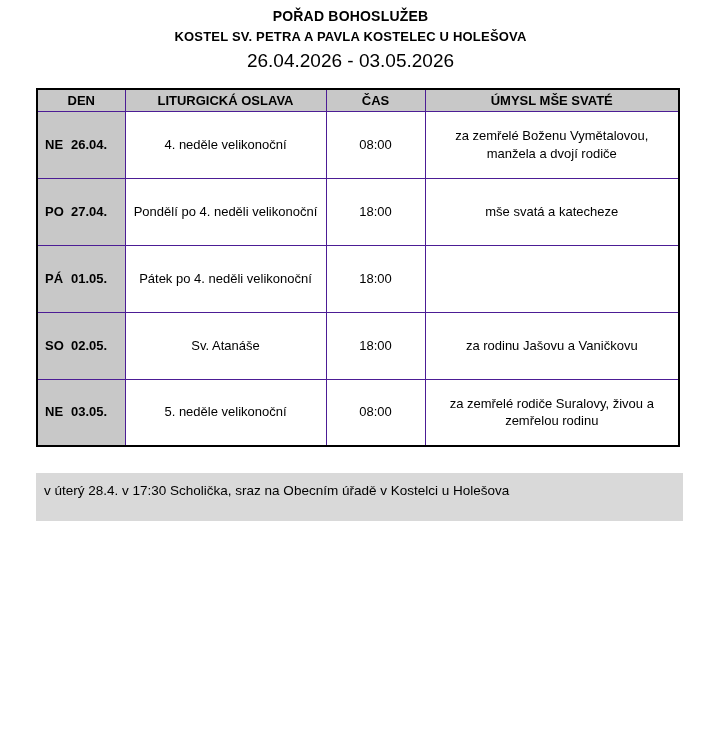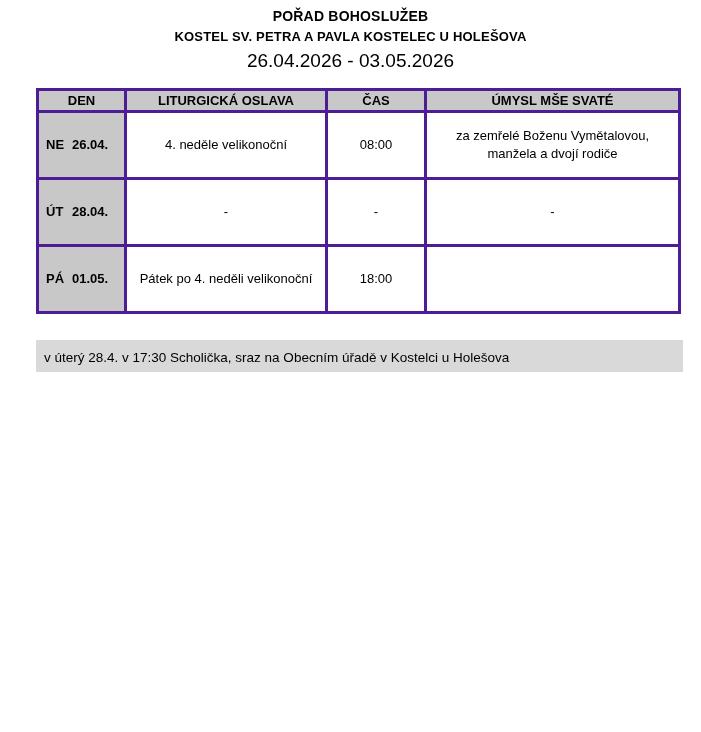--- a/index.html
+++ b/index.html
@@ -18,21 +18,21 @@
   .daterange { font-size: 19px; margin-top: 6px; }
 
   table.schedule {
     border-collapse: collapse;
     table-layout: fixed;
     width: 642px;
     margin: 16px 0 0 36px;
     border: 2px solid #000000;
   }
   .schedule th, .schedule td {
-    border: 3px solid #4c1d95;
+    border: 1px solid #4c1d95;
     font-size: 13px;
     overflow: hidden;
   }
   .schedule thead th {
     background: #c8c8c8;
     height: 22px;
     font-weight: bold;
     text-align: center;
     vertical-align: middle;
   }
@@ -54,21 +54,21 @@
   .den .day { display: inline-block; width: 26px; }
 
   .col-den { width: 88px; }
   .col-oslava { width: 201px; }
   .col-cas { width: 99px; }
   .col-umysl { width: 254px; }
 
   .footer-bar {
     margin: 26px 0 0 36px;
     width: 647px;
-    height: 32px;
+    height: 48px;
     background: #d9d9d9;
     font-size: 13.5px;
     line-height: 36px;
     padding-left: 8px;
     white-space: nowrap;
   }
 </style>
 </head>
 <body>
 
@@ -96,29 +96,41 @@
       </tr>
     </thead>
     <tbody>
       <tr>
         <td class="den"><span class="day">NE</span><span>26.04.</span></td>
         <td>4. neděle velikonoční</td>
         <td>08:00</td>
         <td>za zemřelé Boženu Vymětalovou, manžela a dvojí rodiče</td>
       </tr>
       <tr>
-        <td class="den"><span class="day">ÚT</span><span>28.04.</span></td>
-        <td>-</td>
-        <td>-</td>
-        <td>-</td>
+        <td class="den"><span class="day">PO</span><span>27.04.</span></td>
+        <td>Pondělí po 4. neděli velikonoční</td>
+        <td>18:00</td>
+        <td>mše svatá a katecheze</td>
       </tr>
       <tr>
         <td class="den"><span class="day">PÁ</span><span>01.05.</span></td>
         <td>Pátek po 4. neděli velikonoční</td>
         <td>18:00</td>
         <td></td>
+      </tr>
+      <tr>
+        <td class="den"><span class="day">SO</span><span>02.05.</span></td>
+        <td>Sv. Atanáše</td>
+        <td>18:00</td>
+        <td>za rodinu Jašovu a Vaničkovu</td>
+      </tr>
+      <tr>
+        <td class="den"><span class="day">NE</span><span>03.05.</span></td>
+        <td>5. neděle velikonoční</td>
+        <td>08:00</td>
+        <td>za zemřelé rodiče Suralovy, živou a zemřelou rodinu</td>
       </tr>
     </tbody>
   </table>
 
   <div class="footer-bar">v úterý 28.4. v 17:30 Scholička, sraz na Obecním úřadě v Kostelci u Holešova</div>
 
 </div>
 
 </body></html>

